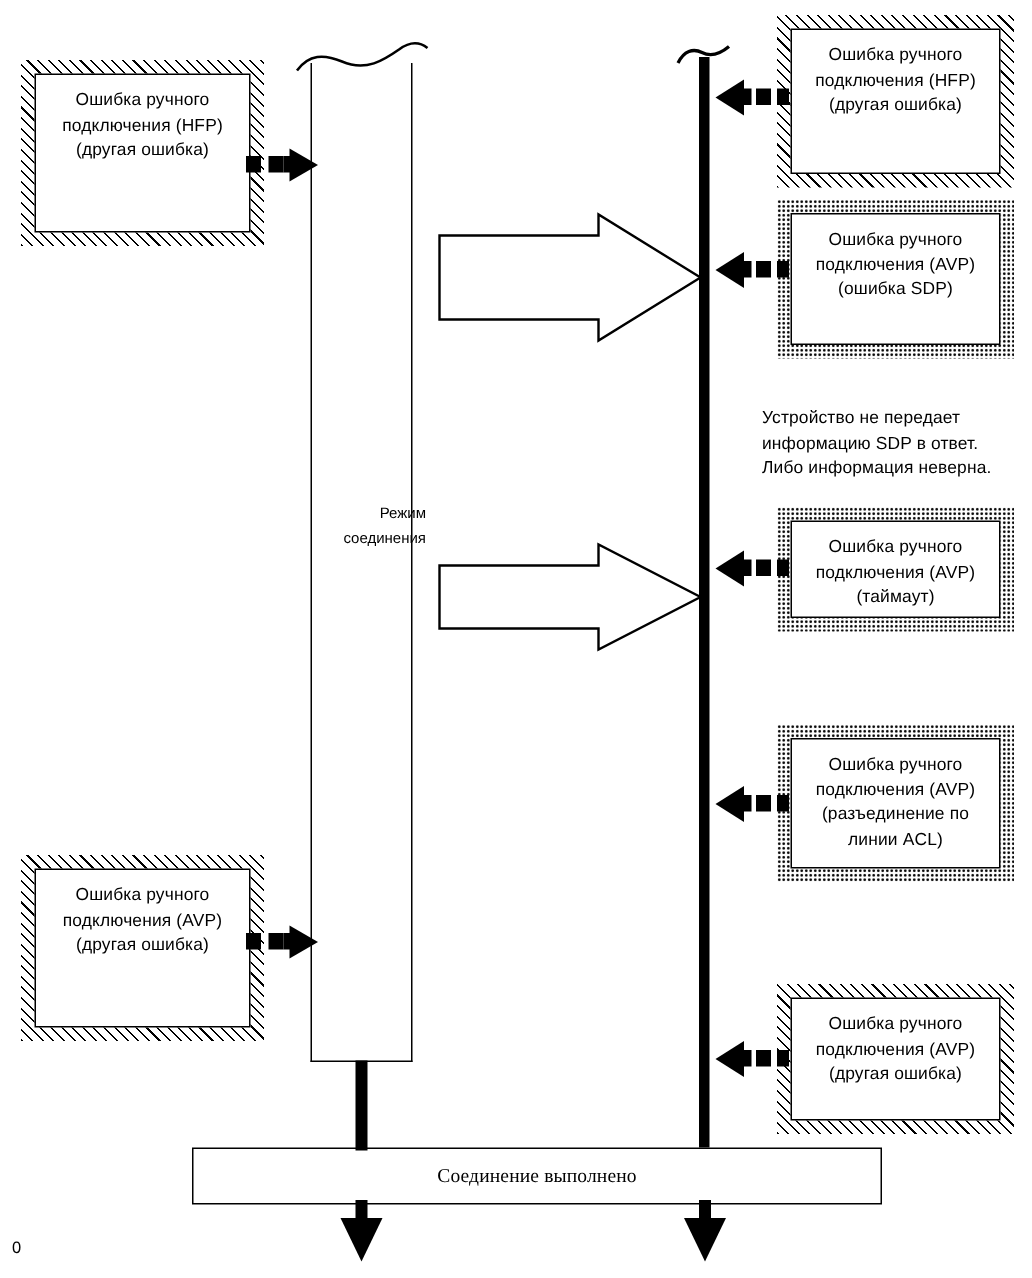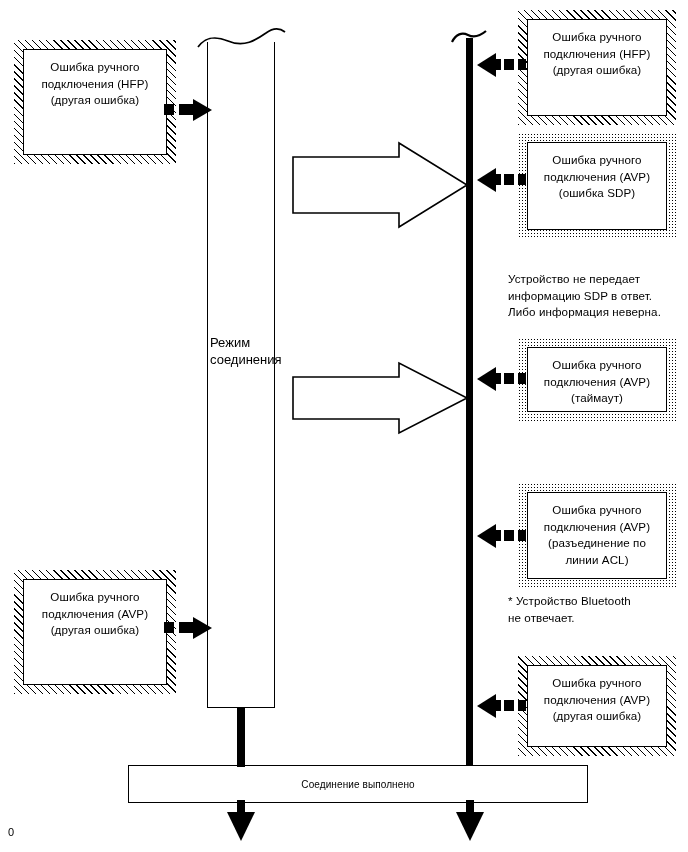--- a/index.html
+++ b/index.html
@@ -66,44 +66,46 @@
   
   .col-box {
     position: absolute;
     box-sizing: border-box;
     border: 1.6px solid #000;
     border-top: none;
     background: #ffffff;
   }
   .col-label {
     position: absolute;
-    font-size: 13px;
-    line-height: 16.5px;
-    white-space: pre-line;
+    font-size: 10px;
+    line-height: 16.5px;
+    white-space: pre-line;
+    text-align: right;
   }
 
   
   .lifeline {
     position: absolute;
     background: #000;
   }
 
   
   .bottom-bar {
     position: absolute;
     box-sizing: border-box;
     border: 1.5px solid #000;
     background: #ffffff;
     display: flex;
     align-items: center;
     justify-content: center;
   }
   .bottom-bar span {
-    font-size: 10px;
+    font-size: 13px;
     letter-spacing: 0.1px;
+    font-family: Liberation Serif, serif;
   }
 
   
   svg.overlay {
     position: absolute;
     left: 0; top: 0;
     width: 688px;
     height: 852px;
     pointer-events: none;
   }
@@ -173,22 +175,20 @@
   </div>
 
   <div class="frame dots" style="left:518px; top:483px; width:158px; height:105px;">
     <div class="inner">
       <div class="boxtext">Ошибка ручного
 подключения (AVP)
 (разъединение по
 линии ACL)</div>
     </div>
   </div>
-  <div class="note" style="left:508px; top:593px; width:180px;">* Устройство Bluetooth
-не отвечает.</div>
 
   <div class="frame hatch" style="left:518px; top:656px; width:158px; height:100px;">
     <div class="inner">
       <div class="boxtext">Ошибка ручного
 подключения (AVP)
 (другая ошибка)</div>
     </div>
   </div>
 
   <div class="blockarrow-label" style="left:305px; top:168px; width:150px;">Получение

